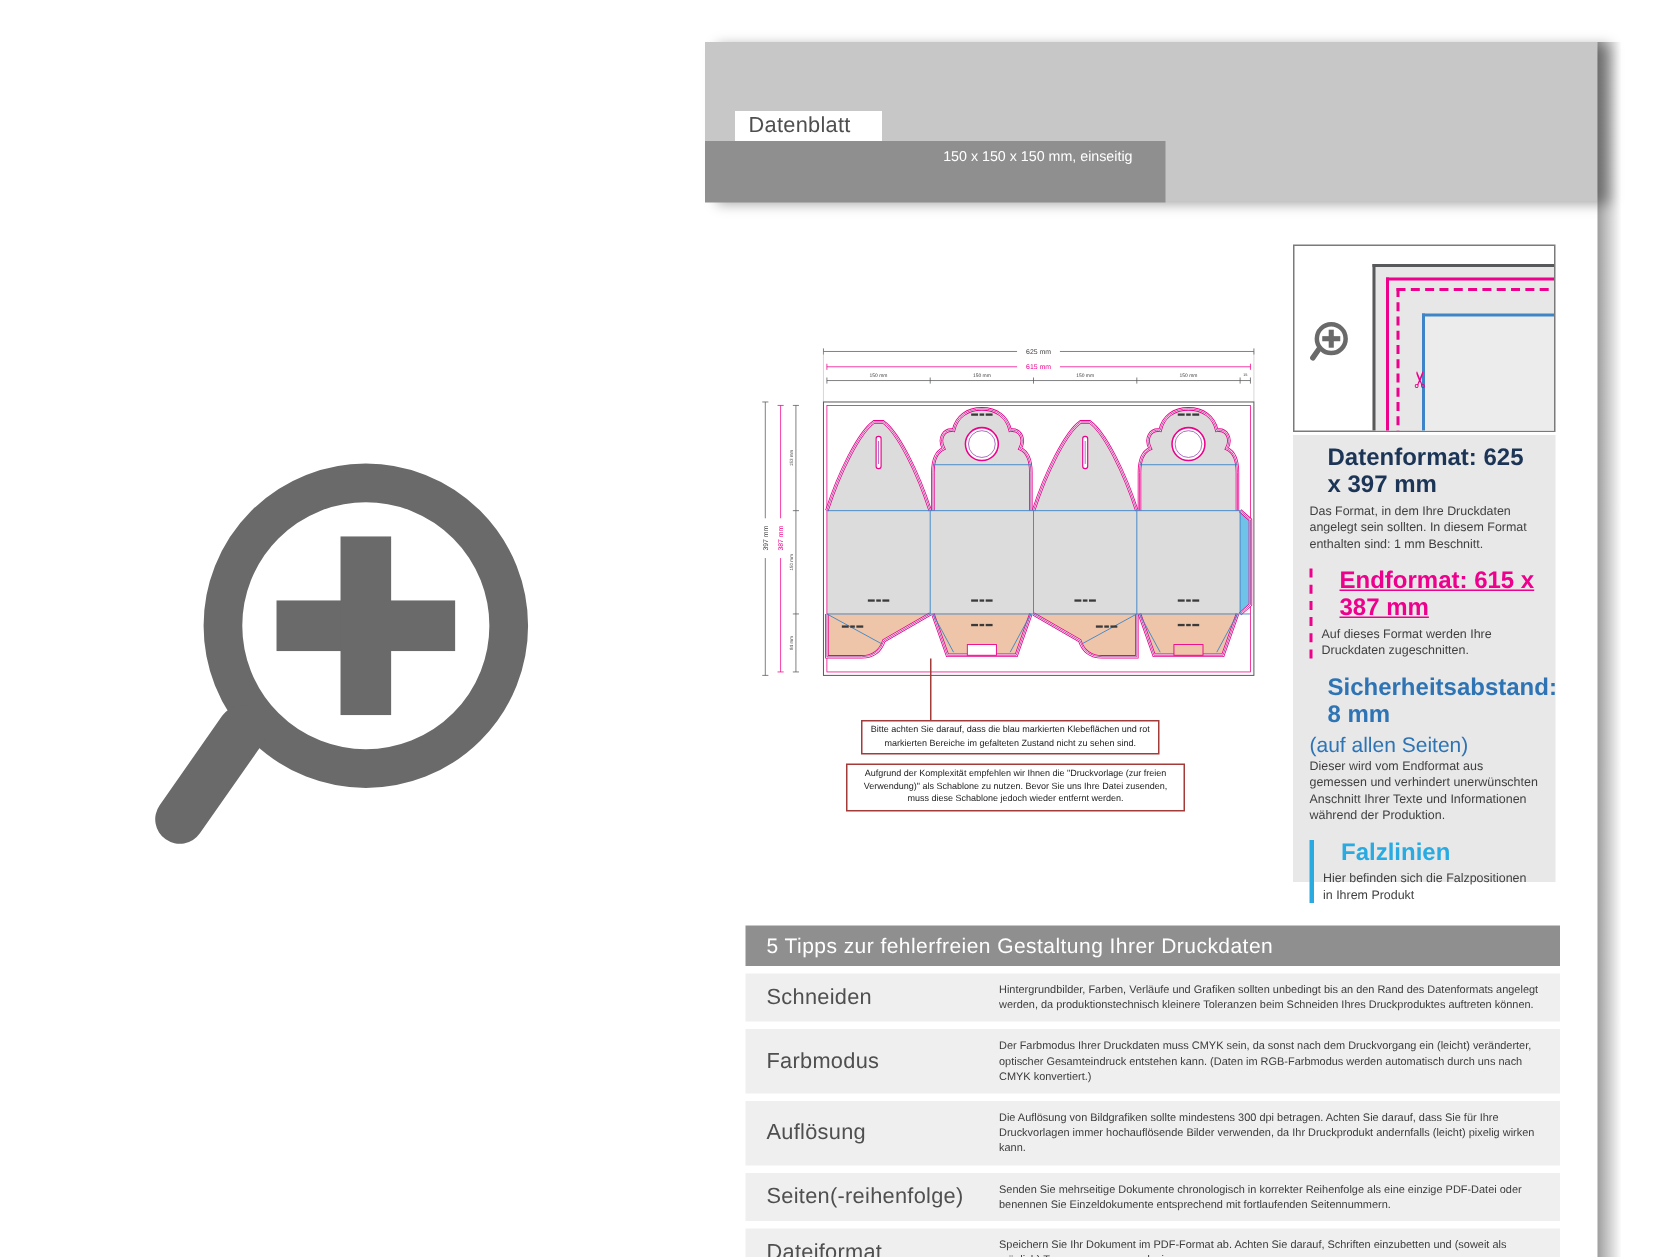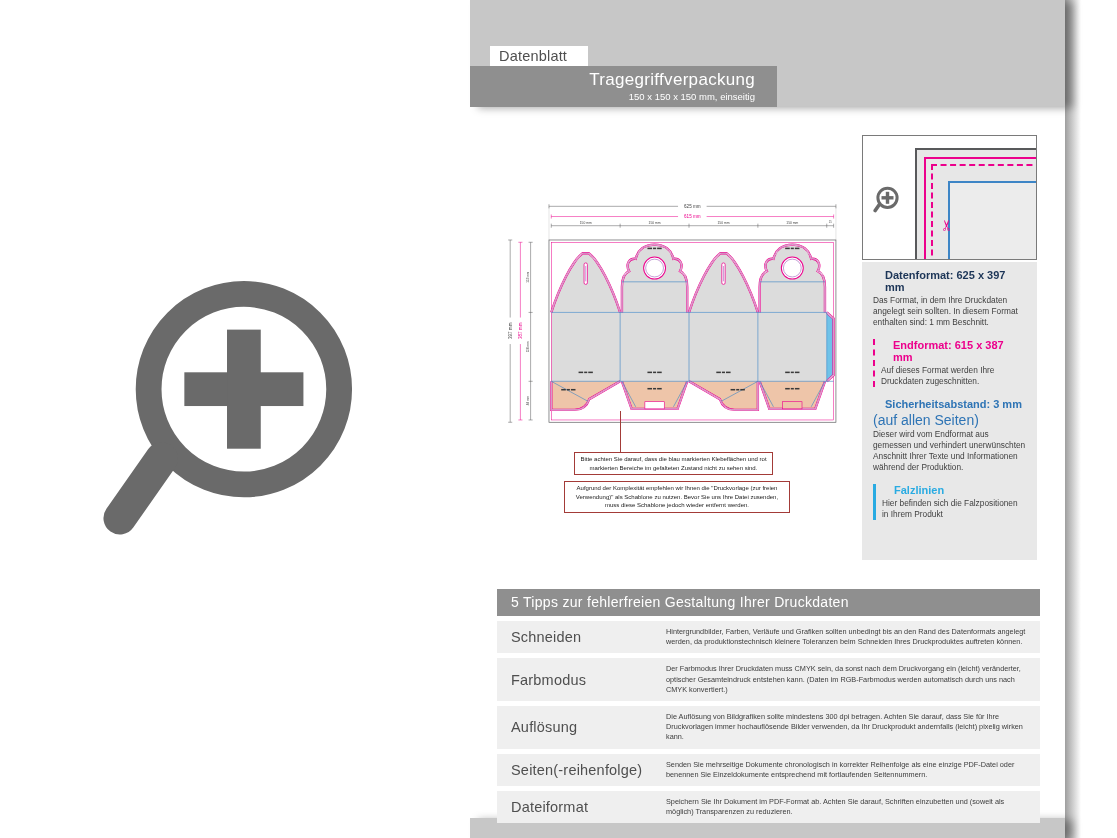--- a/index.html
+++ b/index.html
@@ -4,21 +4,21 @@
 <style>
   :root{
     --magenta:#ec008c; --fold-blue:#3d85c6; --cyan:#29abe2; --navy:#1c3557;
     --info-blue:#2e74b5; --band-gray:#c7c7c7; --bar-gray:#8f8f8f;
     --panel-gray:#dcdcdc; --row-gray:#efefef; --ip-gray:#e8e8e8;
     --note-red:#a33b38; --icon-gray:#6a6a6a; --ink:#3f3f3f;
   }
   *{box-sizing:border-box; margin:0; padding:0;}
   html,body{width:1117px; height:838px; background:#ffffff; overflow:hidden;
     font-family:"Liberation Sans","DejaVu Sans",sans-serif;}
-  .canvas{position:relative; width:1117px; height:712px; background:#fff;}
+  .canvas{position:relative; width:1117px; height:712px; background:#fff;margin-top:28px;}
 
   
   .big-zoom{position:absolute; left:100px; top:272px; width:258px; height:278px;}
 
   
   .page{position:absolute; left:470px; top:0; width:595px; height:838px; background:#fff;}
   .page-shadow{position:absolute; left:1065px; top:0; width:16px; height:838px;
     background:linear-gradient(to right, rgba(40,40,40,.45), rgba(255,255,255,0));}
   .band-top{position:absolute; left:0; top:0; width:595px; height:106px; background:var(--band-gray);
     box-shadow:8px 2px 8px rgba(0,0,0,.35);}
@@ -51,25 +51,25 @@
   .corner .c-dash{position:absolute; left:14px; top:14px; right:-3px; bottom:-3px;
     border-top:2px dashed var(--magenta); border-left:2px dashed var(--magenta);}
   .corner .c-safe{position:absolute; left:15px; top:15px; right:-3px; bottom:-3px;
     border-top:2px solid var(--fold-blue); border-left:2px solid var(--fold-blue); background:#ececec;}
   .scissors{position:absolute; left:8px; top:50px; font-size:15px; color:var(--magenta);
     transform:rotate(-90deg);}
 
   
   .info-panel{position:absolute; left:392px; top:262px; width:175px; height:298px;
     background:var(--ip-gray); padding:7px 11px 8px 11px;}
-  .info-panel h3{font-size:11px; font-weight:bold; margin-bottom:2px;padding-left:12px;}
+  .info-panel h3{font-size:16px; font-weight:bold; margin-bottom:2px;padding-left:12px;}
   .info-panel p{font-size:8.3px; line-height:1.33; color:var(--ink);}
   .ip-sec{margin-bottom:11px;}
   .h-daten{color:var(--navy);}
-  .h-end{color:var(--magenta);}
+  .h-end{color:var(--magenta);text-decoration:underline;}
   .h-safe{color:var(--info-blue);}
   .h-falz{color:var(--cyan);}
   .sub-safe{font-size:14px; color:var(--info-blue); margin-bottom:1px;}
   .bleed-note{border-left:2px solid var(--magenta); padding-left:6px;}
   .sec-end{border-left:2px dashed var(--magenta); padding-left:6px;}
   .sec-falz{border-left:3px solid var(--cyan); padding-left:6px;}
 
   
   .tips{position:absolute; left:27px; top:589px; width:543px;}
   .tips-header{height:27px; line-height:27px; background:var(--bar-gray); color:#fff;
@@ -91,21 +91,20 @@
     <rect x="128" y="58" width="34" height="120" fill="#6a6a6a"></rect>
     <line x1="62" y1="188" x2="20" y2="248" stroke="#6a6a6a" stroke-width="33" stroke-linecap="round"></line>
   </svg>
 
   <div class="page">
     <div class="band-top"></div>
     <div class="band-bottom"></div>
 
     <div class="sheet-tab">Datenblatt</div>
     <div class="title-bar">
-      <div class="t">Tragegriffverpackung</div>
       <div class="s">150 x 150 x 150 mm, einseitig</div>
     </div>
 
     <svg class="dieline" viewBox="0 0 690 470">
       <defs>
         <path id="t1" d="M100.5,228 C116,180 142,126 162,112 L174,112 C194,126 220,180 235.5,228" fill="none"></path>
         <path id="t2" d="M239,228 L239,178 C239,162 244,151 253,147 C246,134 253,121 266,123 C270,105 284,95 303,95 C322,95 336,105 340,123 C353,121 360,134 353,147 C362,151 367,162 367,178 L367,228" fill="none"></path>
         <path id="f1" d="M235.5,363 L175,398 Q168,419 146,419 L100.5,419 L100.5,363" fill="none"></path>
         <path id="f2" d="M239,363 L258,417 L348,417 L367,363" fill="none"></path>
         <path id="g1" d="M640.5,228 L654,240 L654,351 L640.5,363" fill="none"></path>
@@ -289,21 +288,21 @@
     <div class="info-panel">
       <div class="ip-sec">
         <h3 class="h-daten">Datenformat: 625 x 397 mm</h3>
         <p>Das Format, in dem Ihre Druckdaten angelegt sein sollten. In diesem Format enthalten sind: 1 mm Beschnitt.</p>
       </div>
       <div class="ip-sec sec-end">
         <h3 class="h-end">Endformat: 615 x 387 mm</h3>
         <p>Auf dieses Format werden Ihre Druckdaten zugeschnitten.</p>
       </div>
       <div class="ip-sec">
-        <h3 class="h-safe">Sicherheitsabstand: 3 mm</h3>
+        <h3 class="h-safe">Sicherheitsabstand: 8 mm</h3>
         <div class="sub-safe">(auf allen Seiten)</div>
         <p>Dieser wird vom Endformat aus gemessen und verhindert unerwünschten Anschnitt Ihrer Texte und Informationen während der Produktion.</p>
       </div>
       <div class="ip-sec sec-falz">
         <h3 class="h-falz">Falzlinien</h3>
         <p>Hier befinden sich die Falzpositionen in Ihrem Produkt</p>
       </div>
     </div>
 
     <div class="tips">

